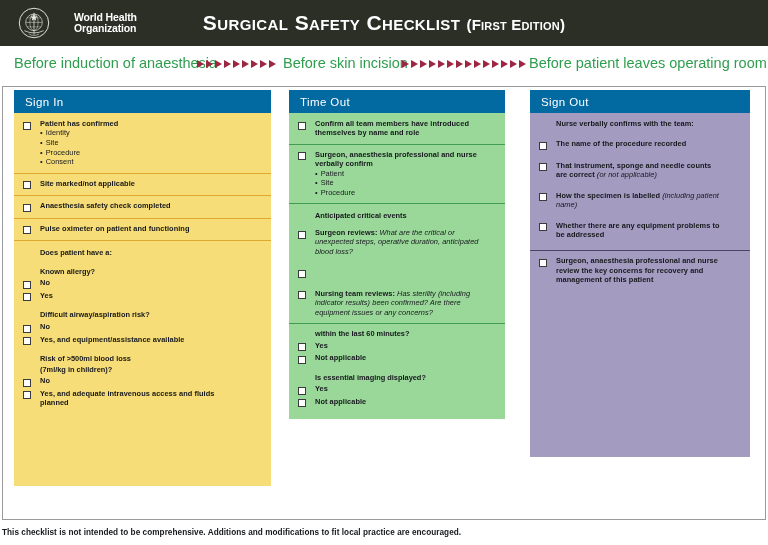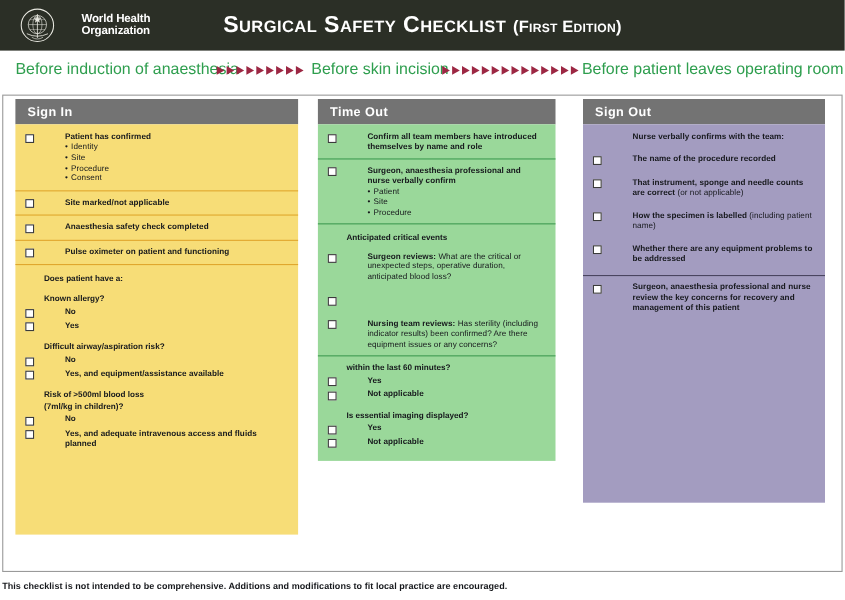--- a/index.html
+++ b/index.html
@@ -124,24 +124,24 @@
   
   .column {
     position: absolute;
     top: 90px;
   }
   .col-signin  { left: 14px;  width: 257px; }
   .col-timeout { left: 289px; width: 216px; }
   .col-signout { left: 530px; width: 220px; }
 
   .col-head {
-    background: #737373;
+    background: #0369a1;
     color: #ffffff;
     font-size: 11.5px;
-    font-weight: bold;
+    font-weight: normal;
     letter-spacing: 0.4px;
     padding: 6px 0 6px 11px;
     height: 23px;
   }
 
   .col-body {
     padding: 0;
   }
   .body-yellow { background: #f7dd77; }
   .body-green  { background: #9ad89a; }
@@ -160,21 +160,20 @@
     height: 1px;
   }
   .body-yellow .group + .group::before { background: #e0a72e; }
   .body-green  .group + .group::before { background: #3f9c52; }
   .body-purple .group + .group::before { background: #4a4560; }
 
   .item {
     display: flex;
     align-items: flex-start;
     padding: 1px 0 1px 0;
-    gap: 19px;
   }
 
   .cbox {
     flex: 0 0 8px;
     width: 8px;
     height: 8px;
     border: 1px solid #3b3b3b;
     background: #ffffff;
     margin-left: 9px;
     margin-top: 2.5px;
@@ -188,21 +187,21 @@
 
   .item-text {
     margin-left: 9px;
     font-size: 7.4px;
     line-height: 9.4px;
     color: #16181c;
     font-weight: bold;
     letter-spacing: 0.05px;
     padding-right: 4px;
   }
-  .item-text .reg { font-weight: normal; }
+  .item-text .reg { font-weight: normal; font-style: italic; }
 
   .sublist {
     margin: 0;
     padding: 0;
     list-style: none;
   }
   .sublist li {
     font-size: 7.4px;
     line-height: 9.6px;
     font-weight: normal;

